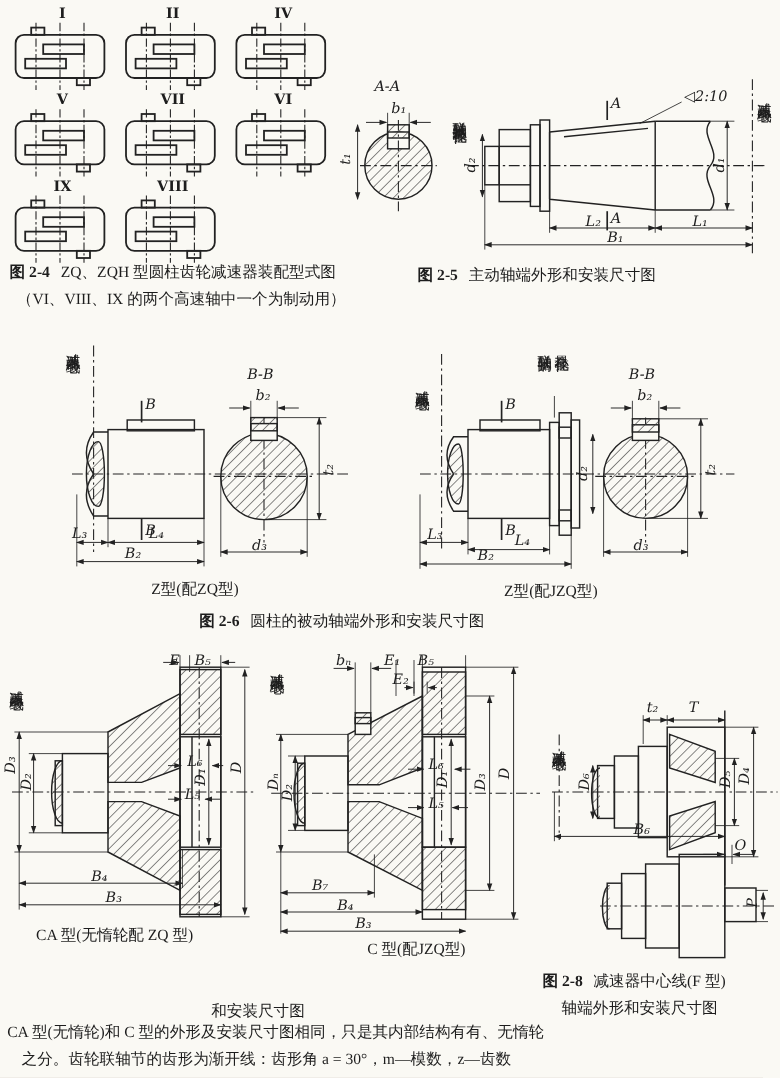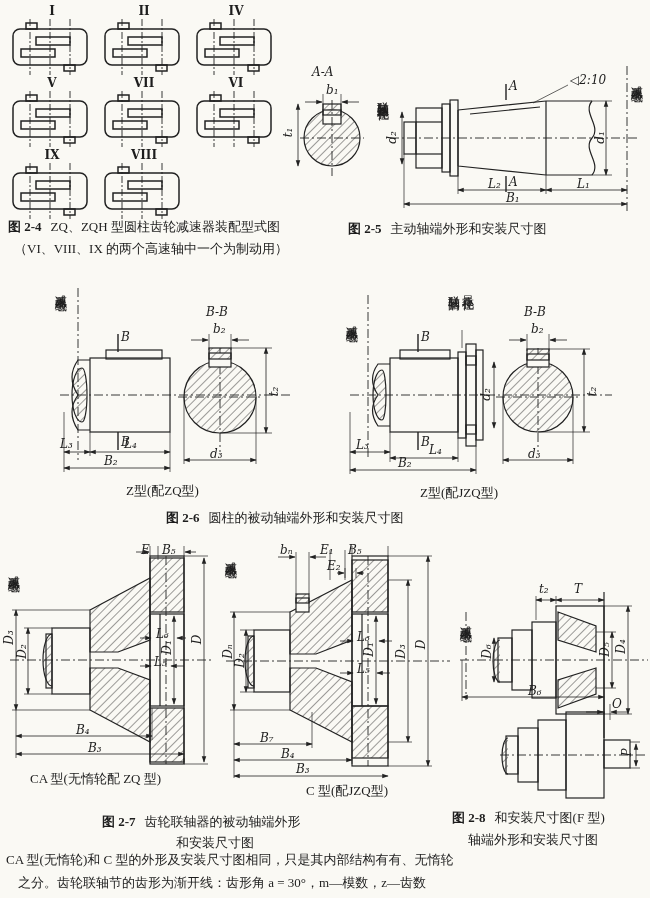--- a/index.html
+++ b/index.html
@@ -463,21 +463,20 @@
 <span class="dim rot" style="left:240px;top:661px">D₂</span>
 <span class="dim" style="left:357px;top:631px">L₆</span>
 <span class="dim" style="left:357px;top:663px">L₅</span>
 <span class="dim rot" style="left:369px;top:650px">D₁</span>
 <span class="dim rot" style="left:401px;top:652px">D₃</span>
 <span class="dim rot" style="left:421px;top:645px">D</span>
 <span class="dim" style="left:260px;top:732px">B₇</span>
 <span class="dim" style="left:281px;top:748px">B₄</span>
 <span class="dim" style="left:296px;top:763px">B₃</span>
 <span class="sub" style="left:306px;top:782px">C 型(配JZQ型)</span>
-<div class="cap" style="left:102px;top:813px"><span class="capno">图 2-7</span><span>齿轮联轴器的被动轴端外形</span></div>
 <div class="cap" style="left:176px;top:834px"><span>和安装尺寸图</span></div>
 
 <svg class="art" style="left:455px;top:583px" width="195" height="217" viewBox="455 583 195 217">
  <g stroke="#222" stroke-width=".9" stroke-dasharray="9 3 2 3" fill="none">
   <line x1="460" y1="660" x2="648" y2="660"></line>
         <line x1="500" y1="755" x2="648" y2="755"></line>
   <line x1="466" y1="612" x2="466" y2="700"></line>
  </g>
  <g fill="none" stroke="#222" stroke-width="1.2">
   <rect x="498" y="638" width="14" height="44"></rect>
@@ -521,19 +520,19 @@
 </svg>
 <span class="dim" style="left:539px;top:583px">t₂</span>
 <span class="dim" style="left:574px;top:583px">T</span>
 <span class="vcn" style="left:459px;top:616px">减速器中心线</span>
 <span class="dim rot" style="left:487px;top:652px">D₆</span>
 <span class="dim rot" style="left:605px;top:650px">D₅</span>
 <span class="dim rot" style="left:621px;top:647px">D₄</span>
 <span class="dim" style="left:528px;top:685px">B₆</span>
 <span class="dim" style="left:612px;top:698px">O</span>
 <span class="dim rot" style="left:627px;top:753px">P</span>
-<div class="cap" style="left:452px;top:809px"><span class="capno">图 2-8</span><span>和安装尺寸图(F 型)</span></div>
+<div class="cap" style="left:452px;top:809px"><span class="capno">图 2-8</span><span>减速器中心线(F 型)</span></div>
 <div class="cap" style="left:468px;top:831px"><span>轴端外形和安装尺寸图</span></div>
 
 <div class="foot" style="left:6px;top:851px"><span>CA 型(无惰轮)和 C 型的外形及安装尺寸图相同，只是其内部结构有有、无惰轮</span></div>
 <div class="foot" style="left:18px;top:874px"><span>之分。齿轮联轴节的齿形为渐开线：齿形角 a = 30°，m—模数，z—齿数</span></div>
 
 </div>
 
 </body></html>

